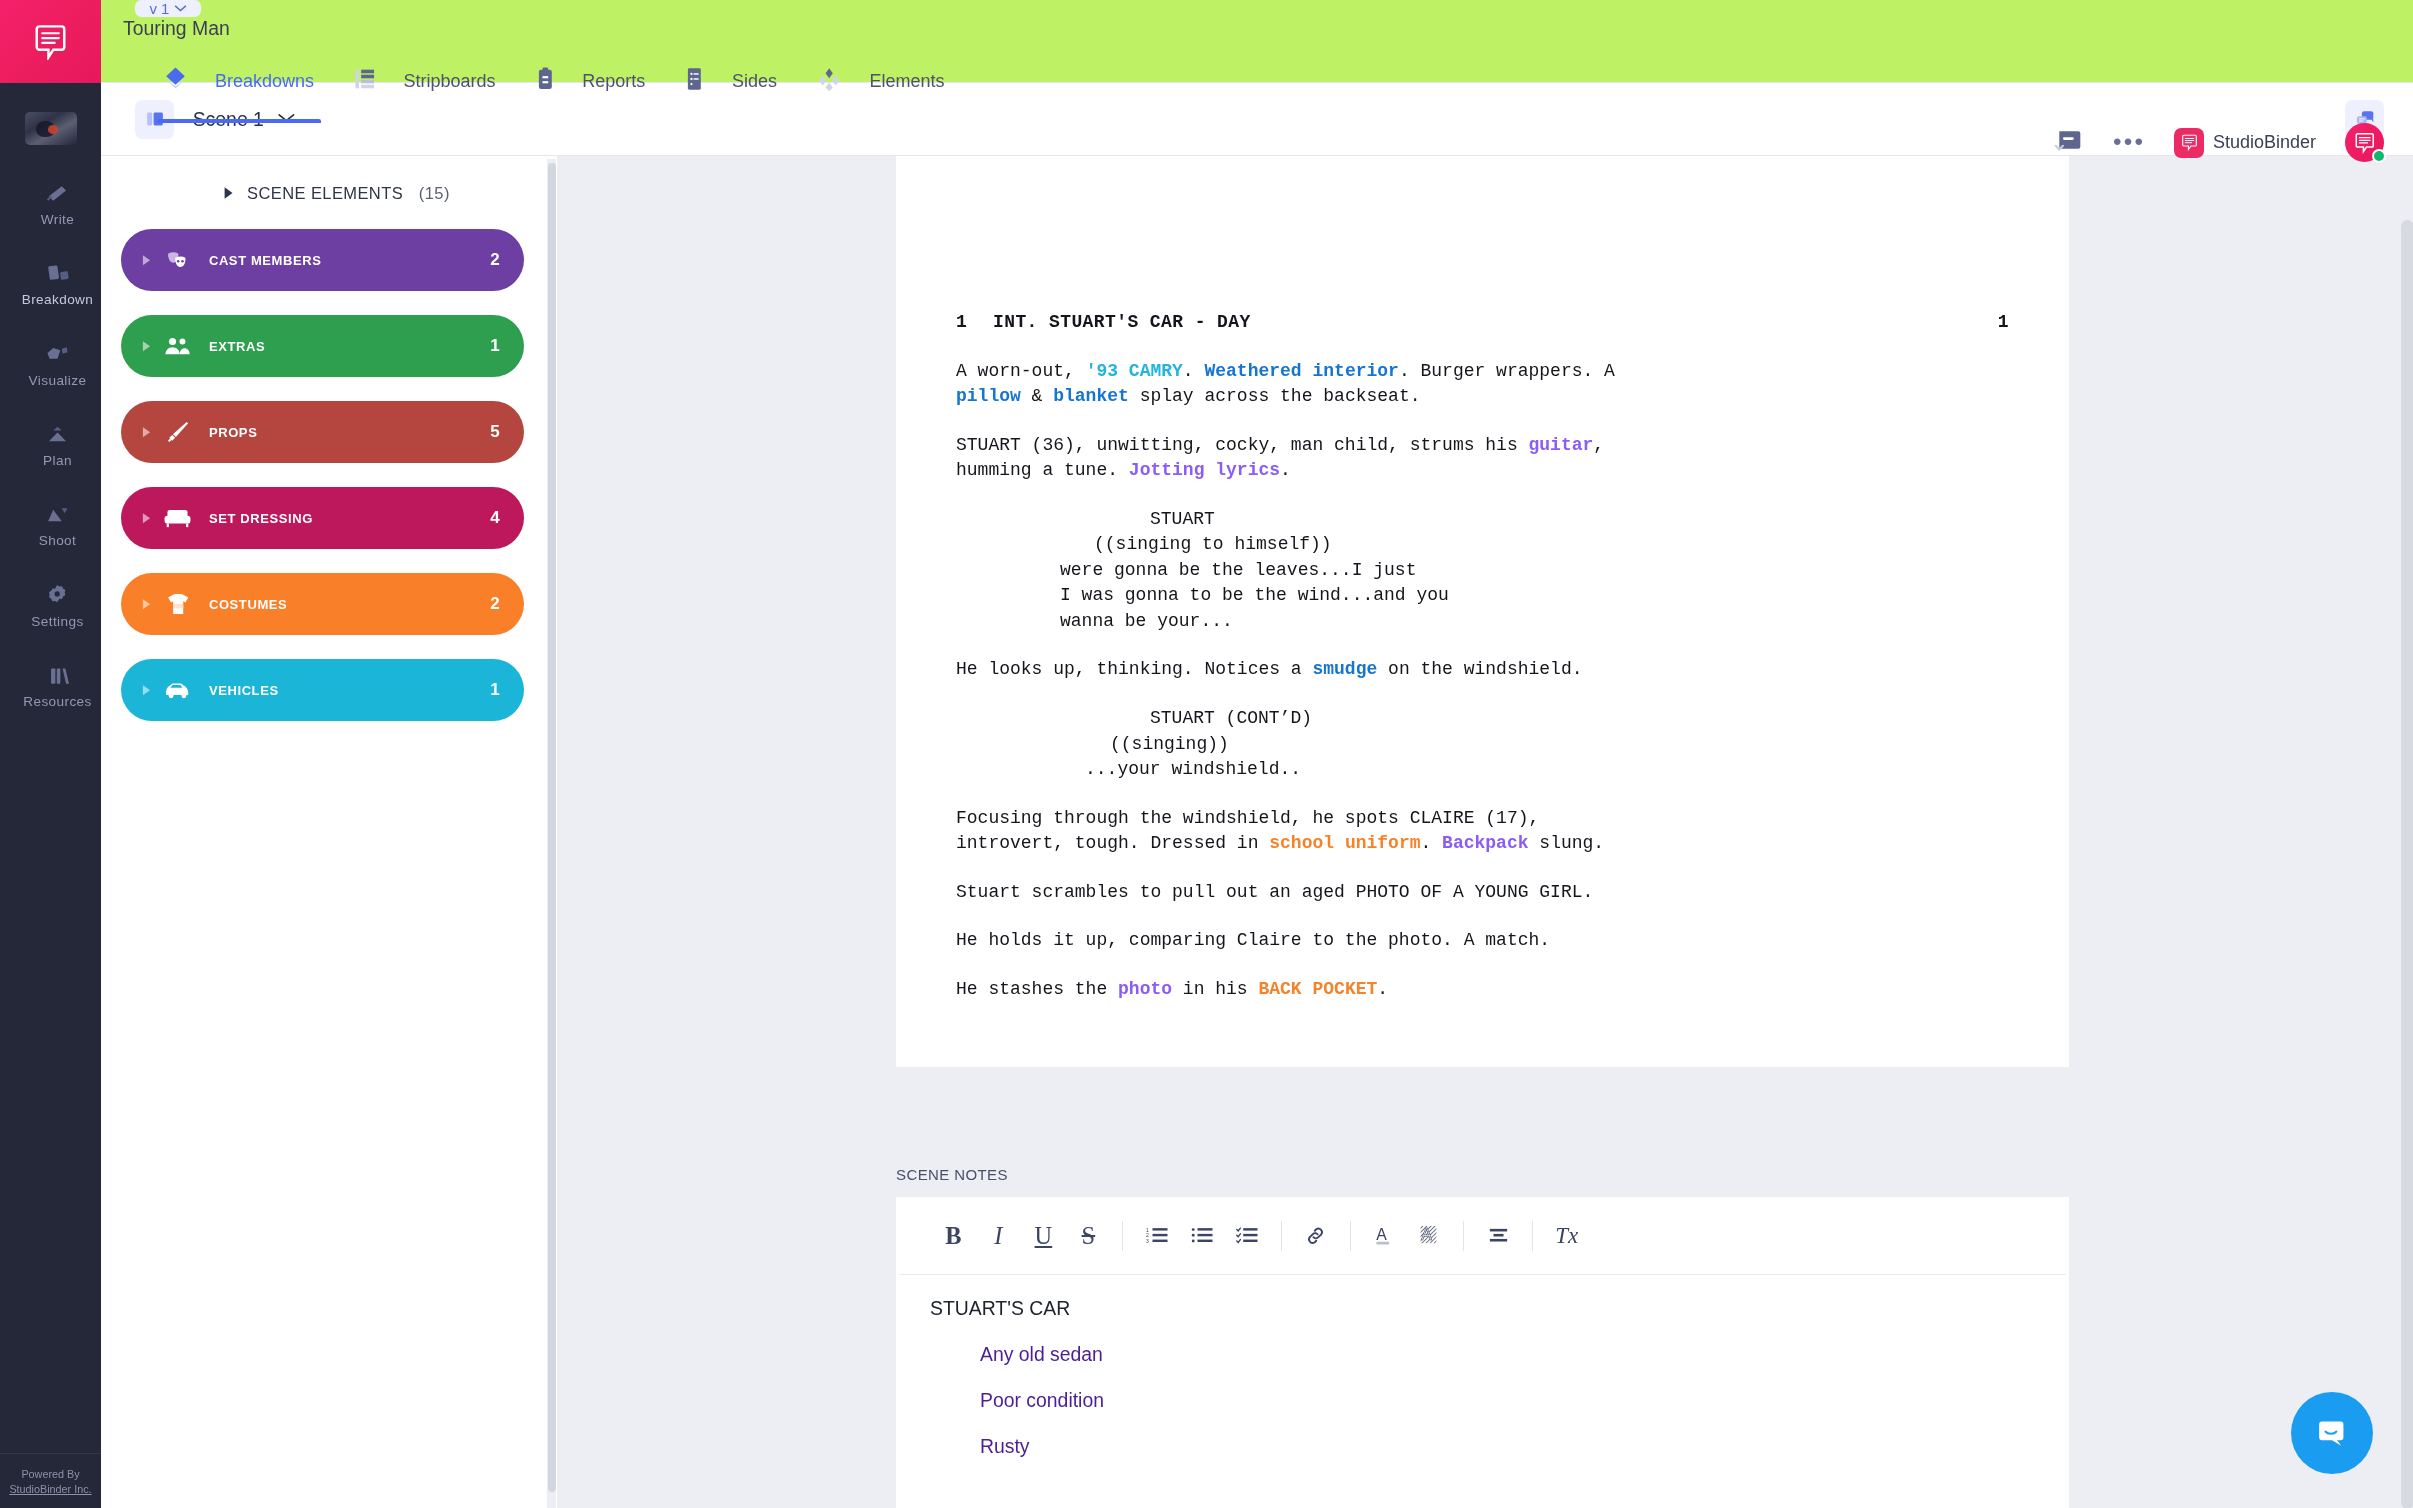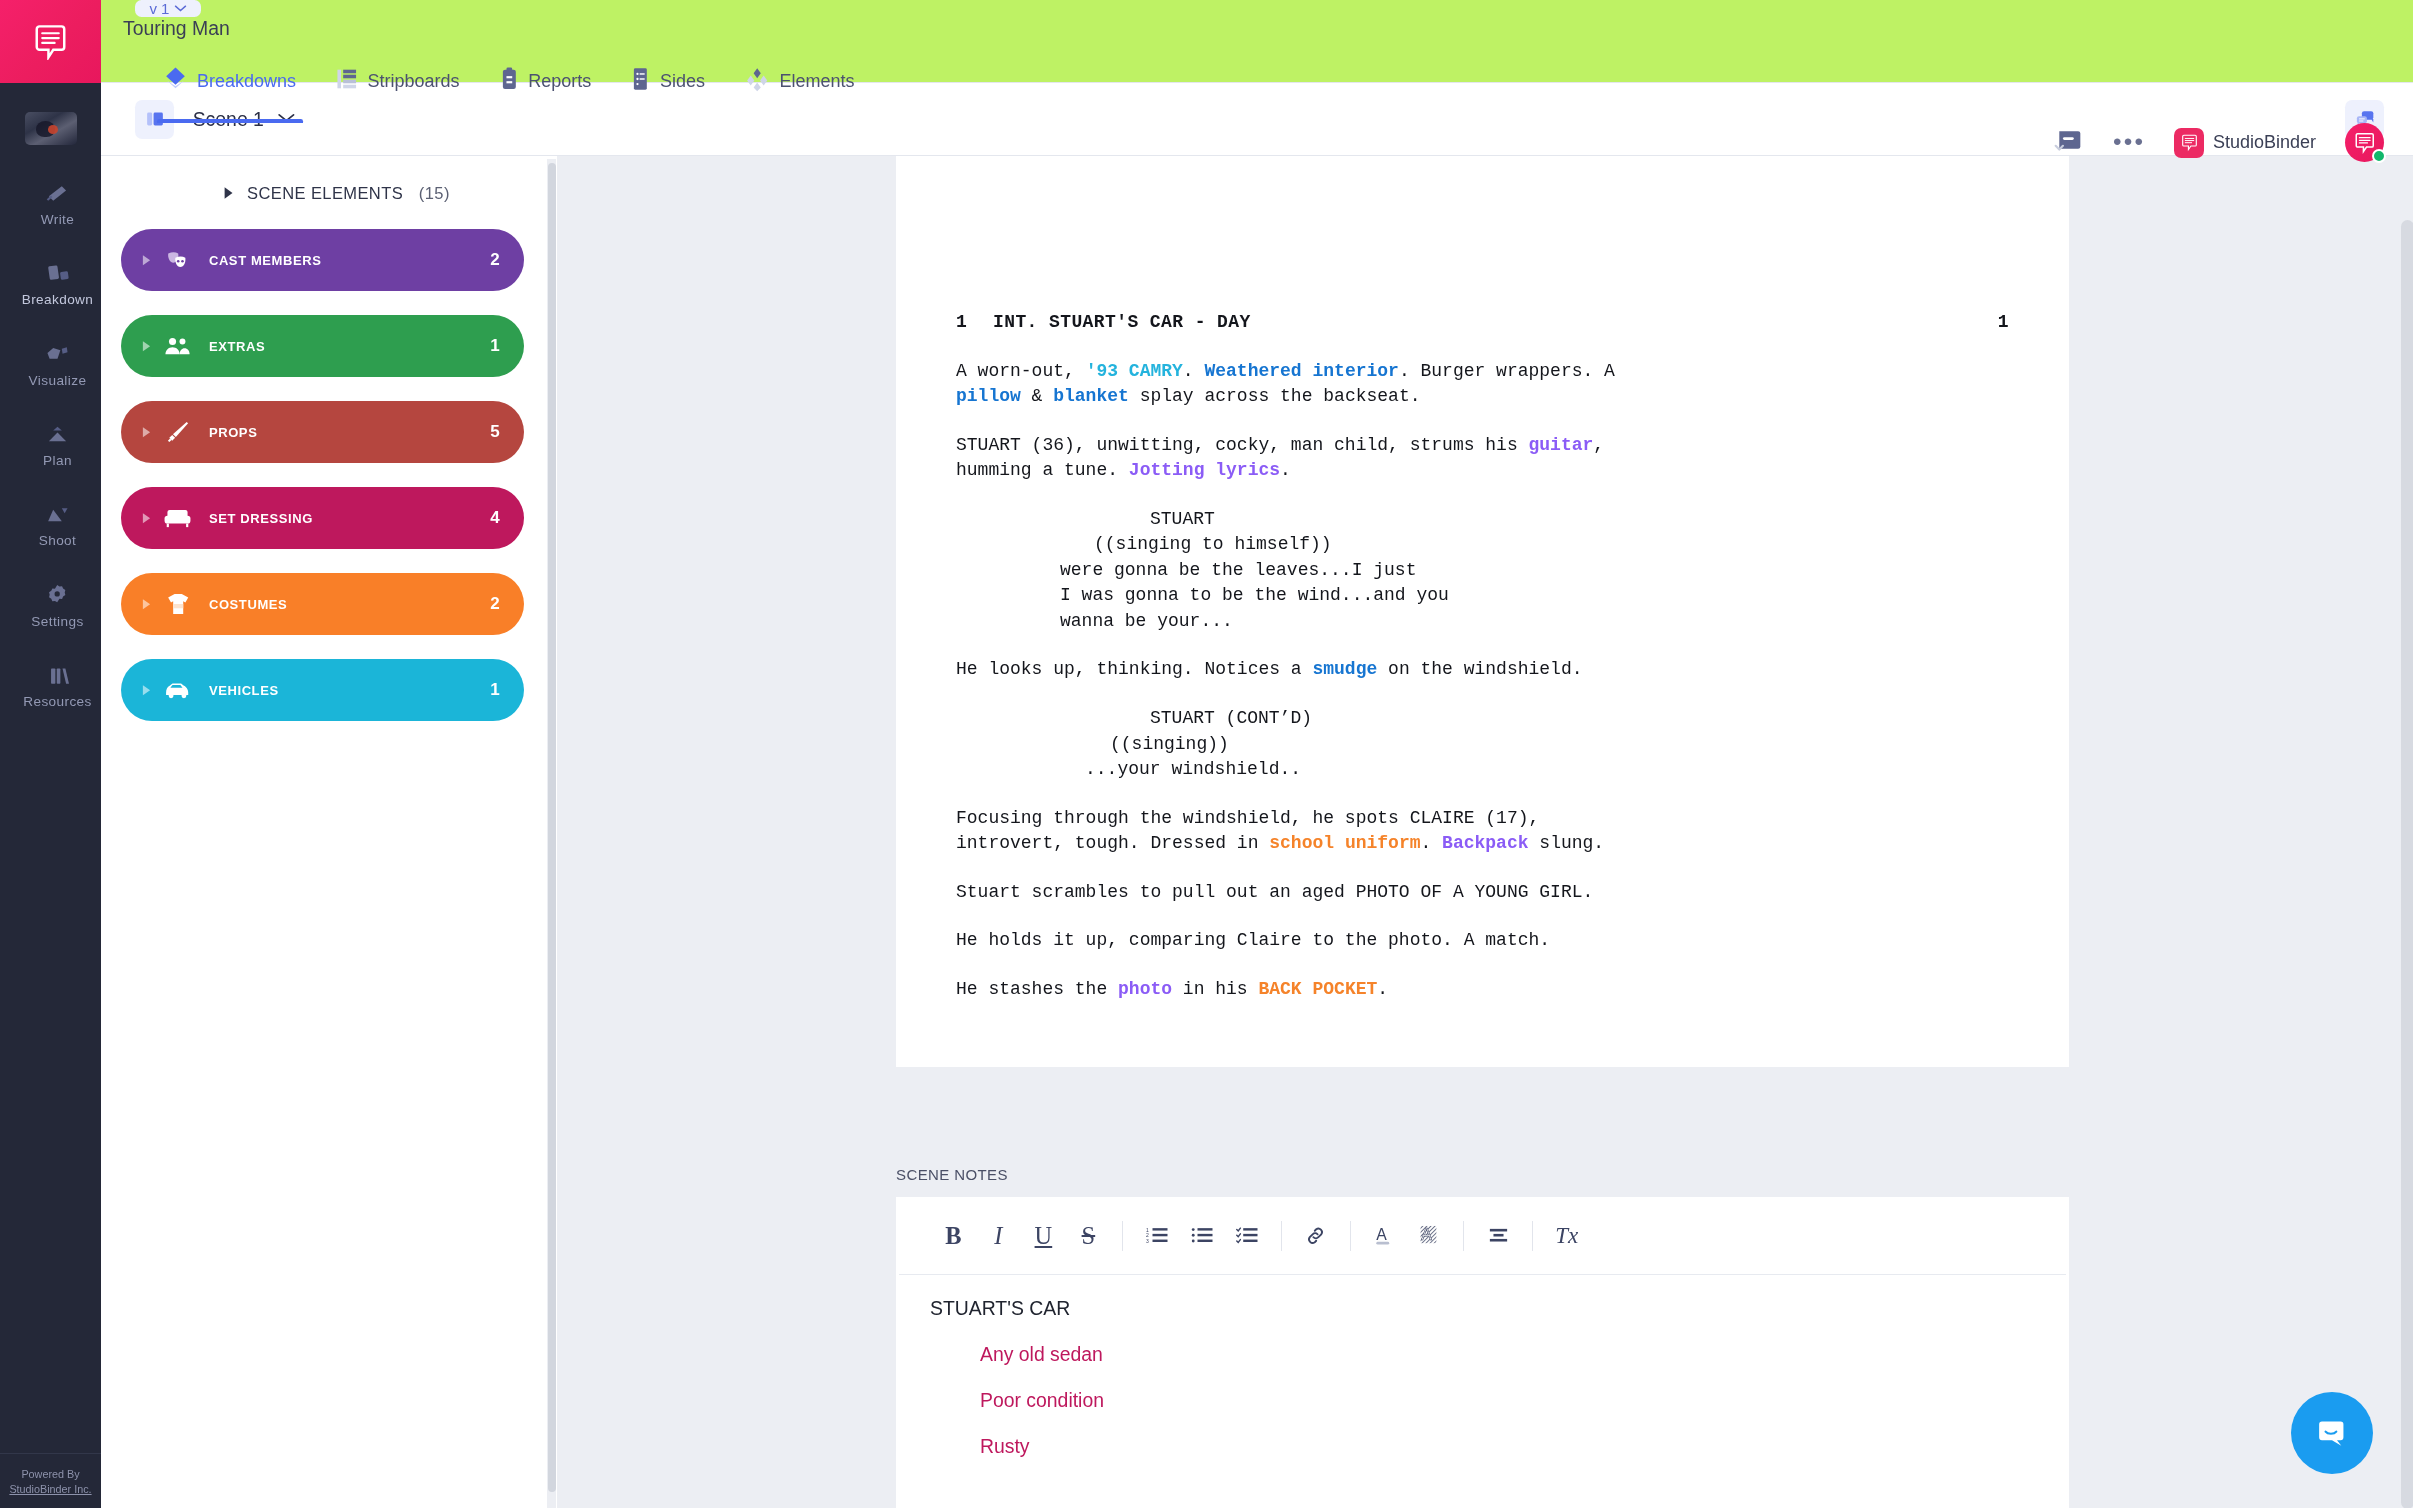--- a/index.html
+++ b/index.html
@@ -61,21 +61,21 @@
   .ver-pill {
     margin-left: 34px; background: #eef1fd; color: #5b6bd6; border-radius: 6.5px;
     height: 39px; padding: 0 14.4px; display: flex; align-items: center; gap: 4.3px;
     font-size: 15px; cursor: pointer;
   }
   .proj-title {
     margin-left: 22px; font-size: 19.4px; color: #3a3f55; font-weight: 400;
   }
   .nav { display: flex; align-items: center; margin-left: 43px; height: 83px; }
   .nav-item {
-    display: flex; align-items: center; gap: 10px; height: 83px;
+    display: flex; align-items: center; gap: 28px; height: 83px;
     padding: 0 20px; cursor: pointer; position: relative;
     font-size: 18px; color: #4c5270;
   }
   .nav-item.active { color: #4a6af0; }
   .nav-item.active:after {
     content:""; position:absolute; left:13px; right:13px; bottom:0; height:3.6px;
     background:#4a6af0; border-radius:2.2px 2.2px 0 0;
   }
   .topbar-right {
     margin-left: auto; display: flex; align-items: center; gap: 29px; padding-right: 30px;
@@ -192,21 +192,21 @@
     display:flex; align-items:center; height: 78px; padding: 0 32px;
     border-bottom: 0.7px solid #e7eaf0; margin: 0 2.9px;
   }
   .tb-btn {
     width: 45px; height: 45px; display:flex; align-items:center; justify-content:center;
     color:#3c4463; cursor:pointer;
   }
   .tb-sep { width: 0.7px; height: 30px; background: #e2e5ec; margin: 0 11.5px; }
   .nb-body { padding: 21.5px 34px 0; }
   .nb-title { font-size: 19.4px; color: #20242f; }
-  .nb-line { font-size: 19.4px; color: #be185d; margin: 23px 0 0 50px; }
+  .nb-line { font-size: 19.4px; color: #4c1d95; margin: 23px 0 0 50px; }
 
   .main-scroll {
     position: absolute; right: 0; top: 0; width: 16px; height: 1353px; background: #eceef3;
   }
   .main-scroll .thumb {
     position: absolute; left: 2.9px; top: 65px; width: 13px; height: 1289px;
     background: #d7dae1; border-radius: 6.5px;
   }
 
   

